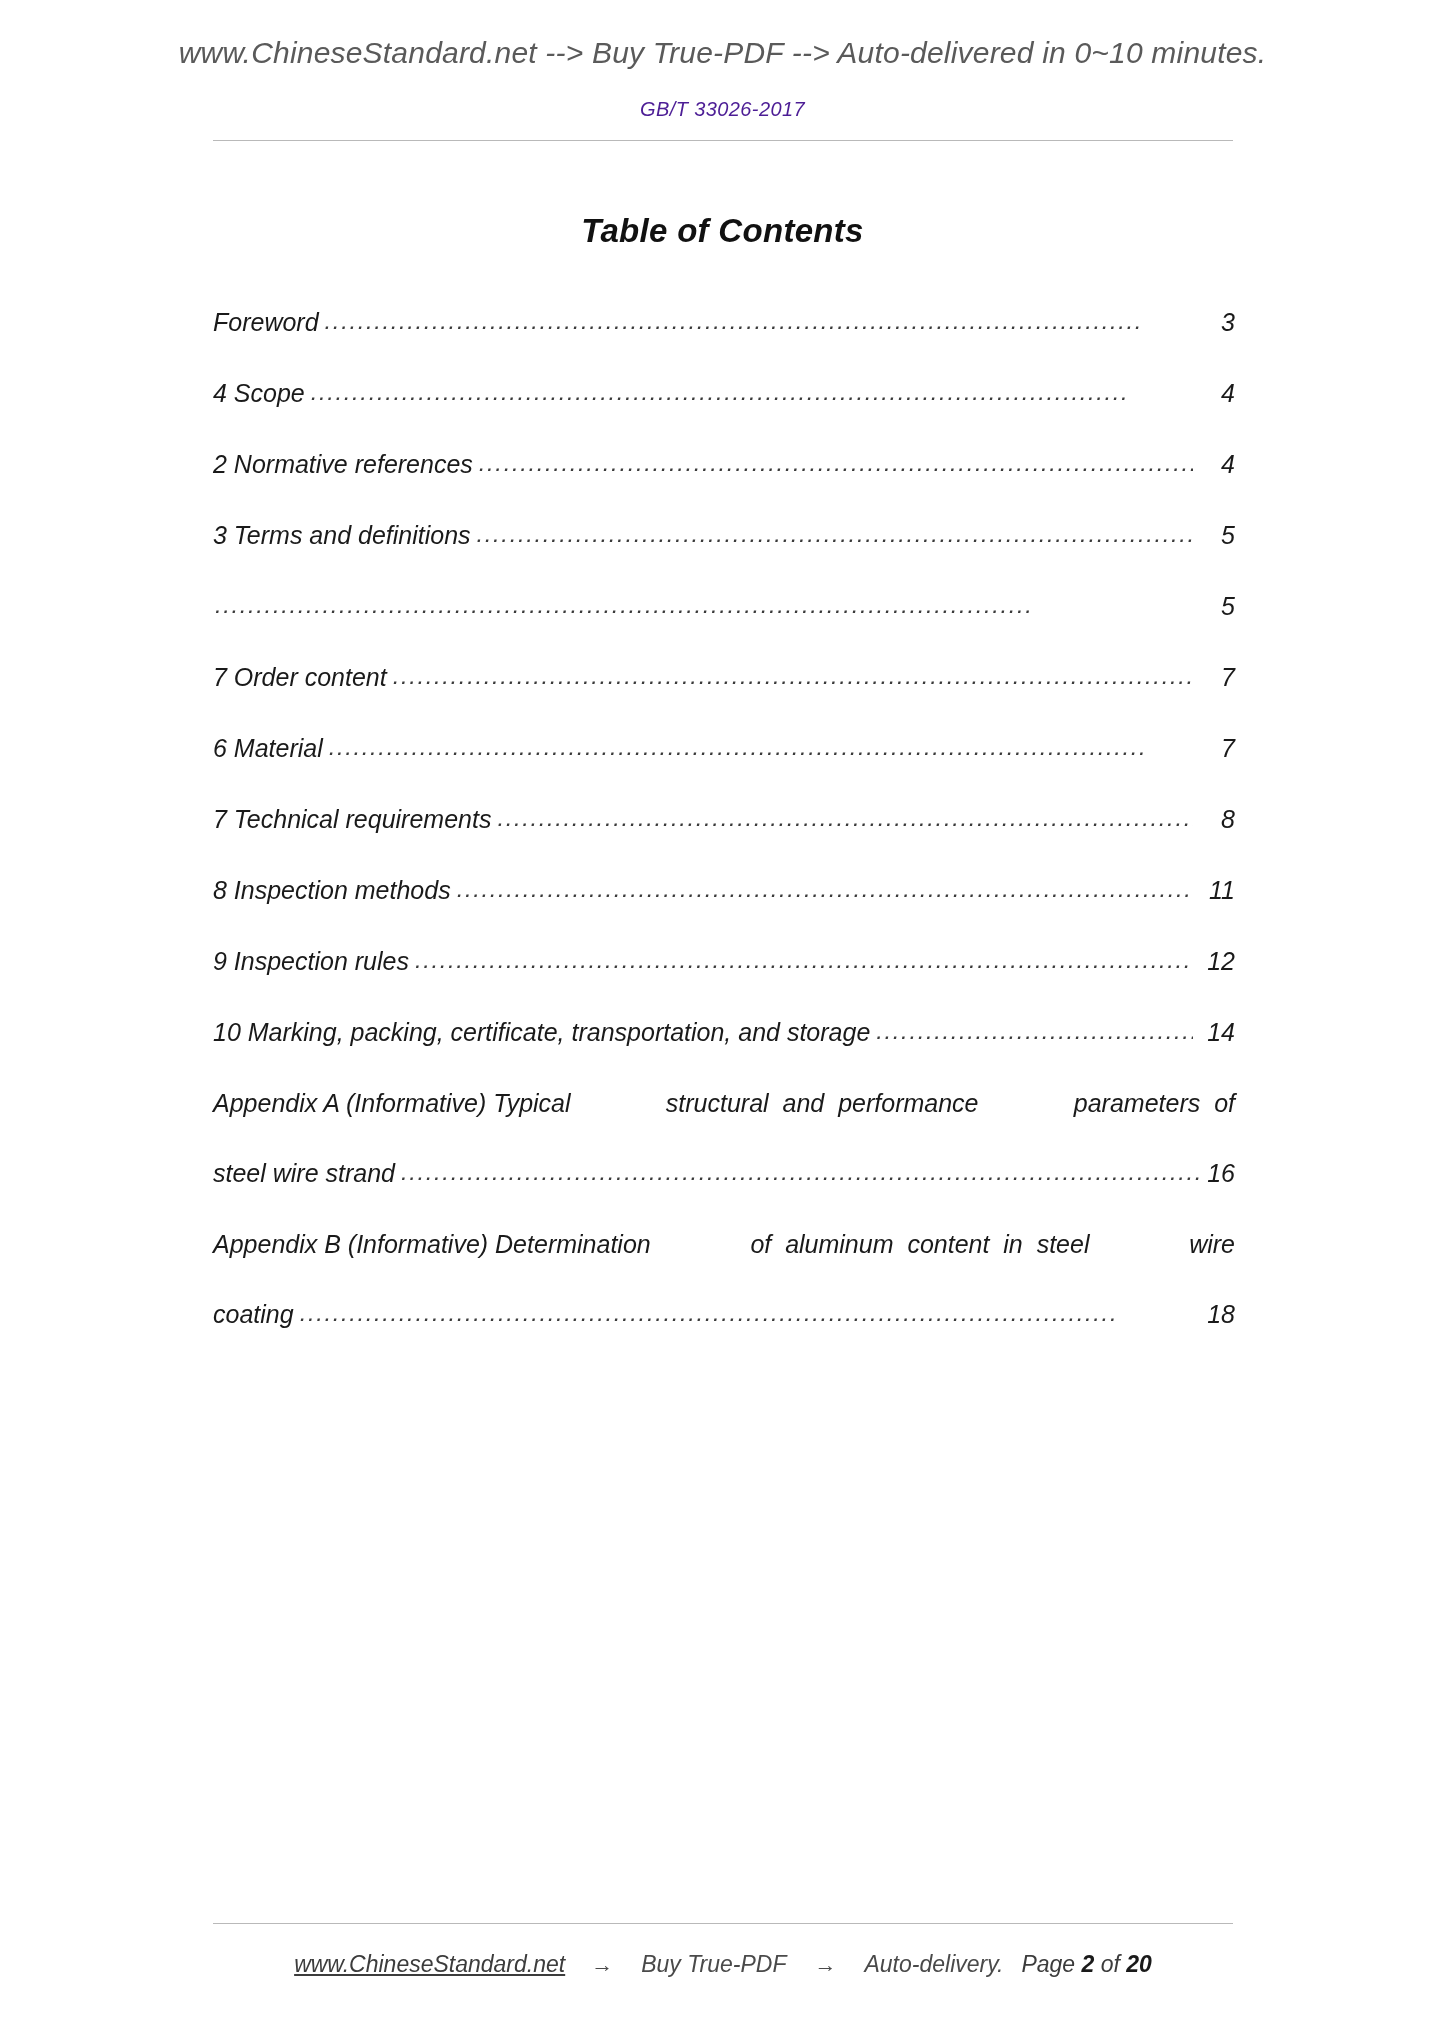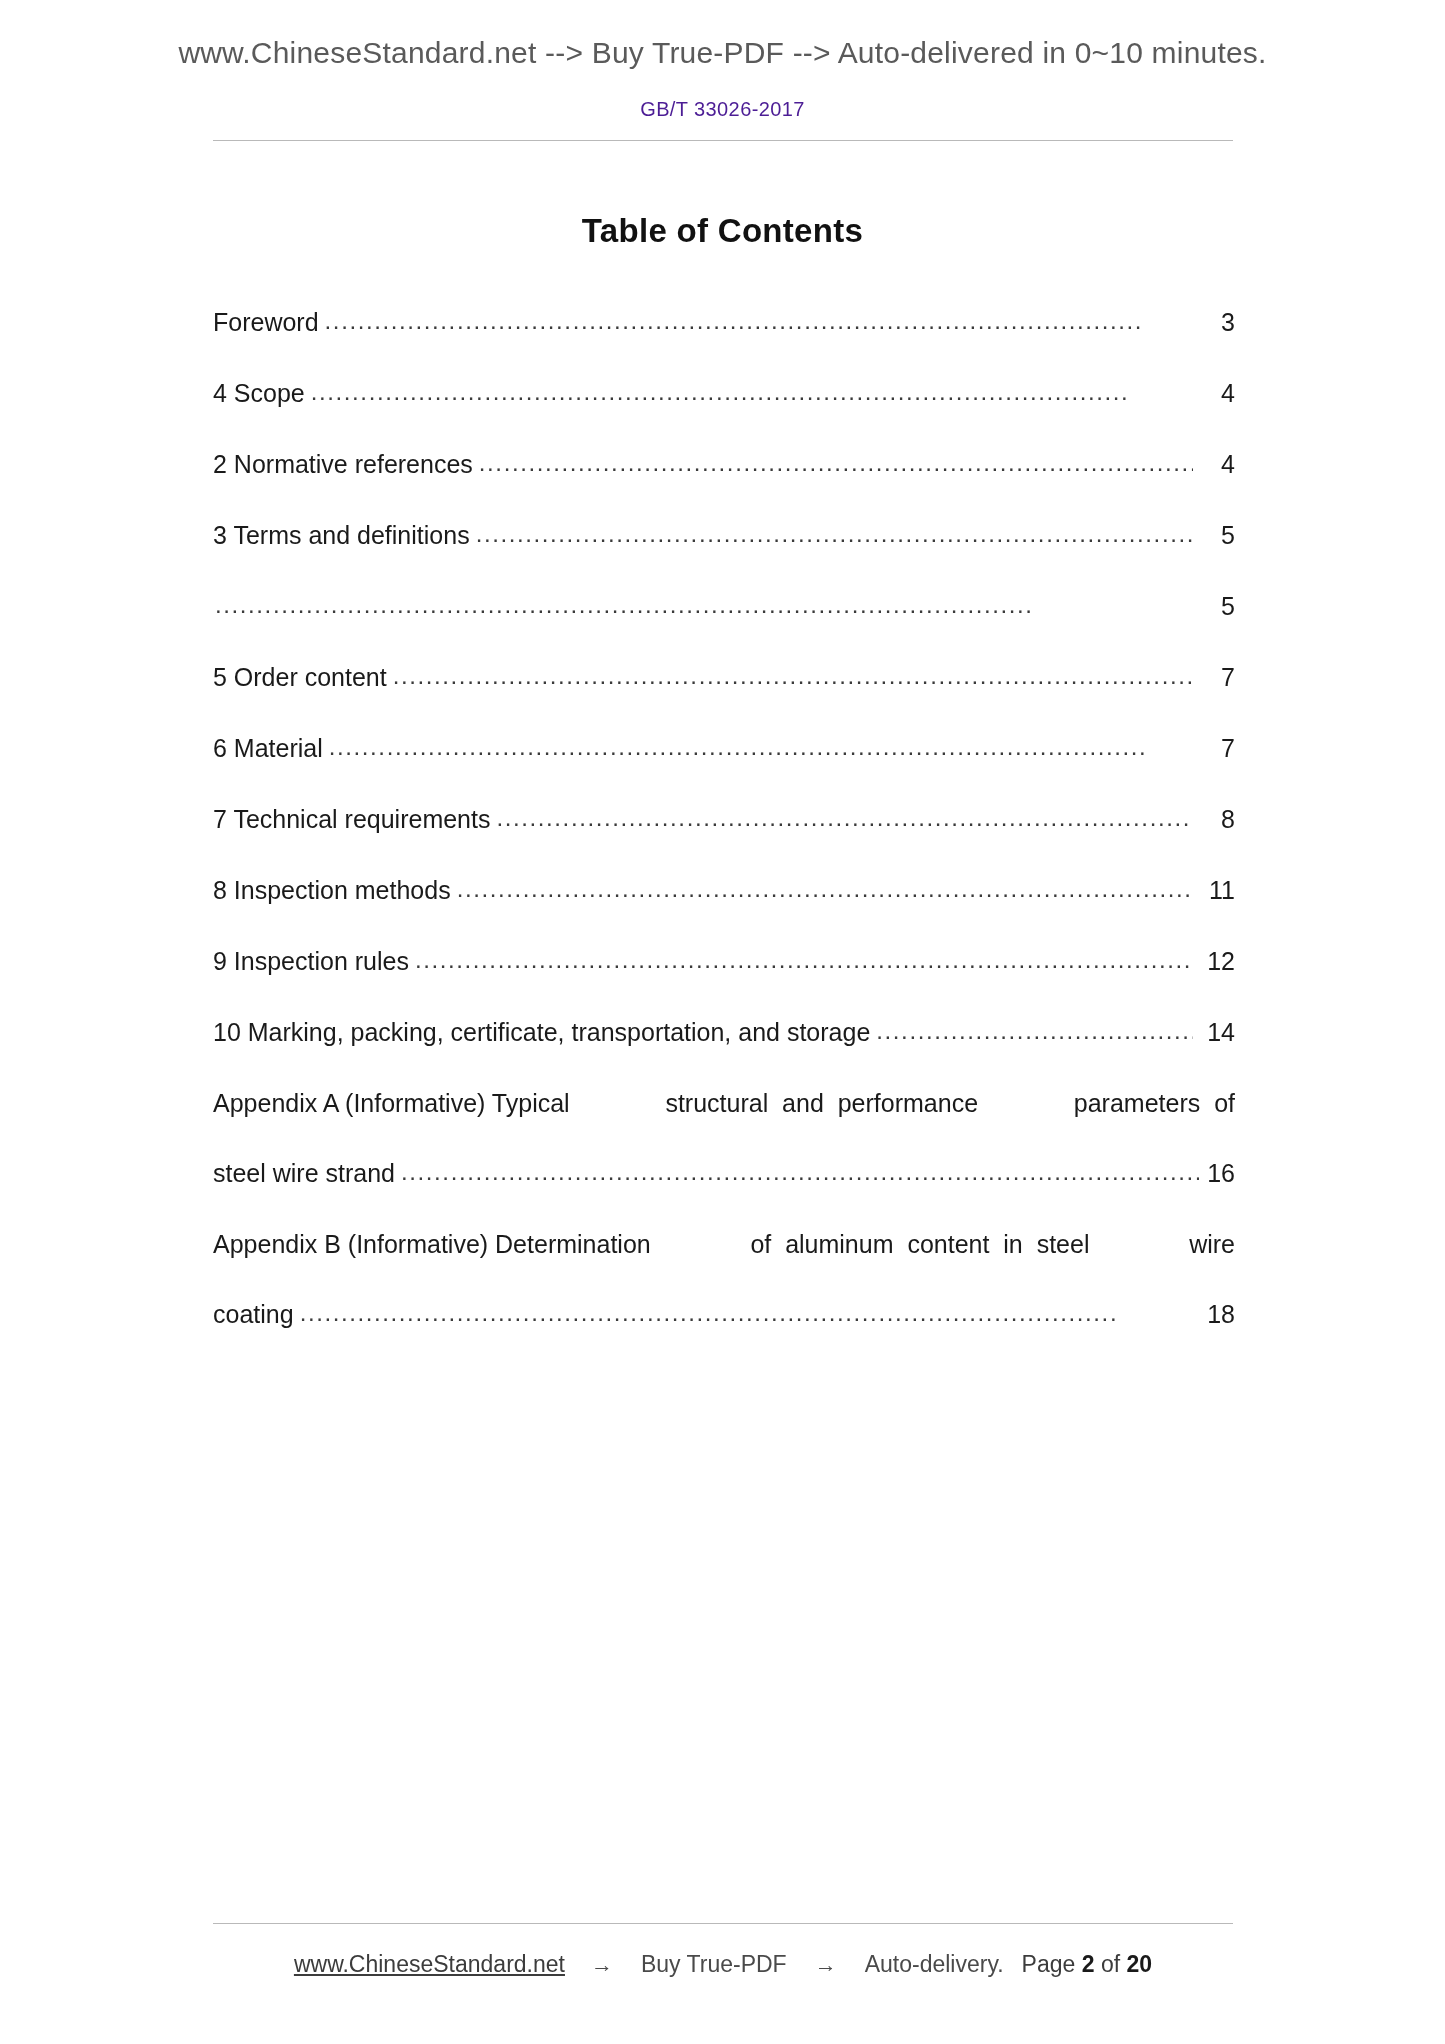--- a/index.html
+++ b/index.html
@@ -13,20 +13,21 @@
     font-family: "Liberation Sans", sans-serif;
     color: #000000;
     position: relative;
     overflow: hidden;
   }
   .page {
     position: relative;
     width: 1445px;
     height: 2044px;
     box-sizing: border-box;
+    font-style: italic;
   }
 
   
   .promo-line {
     position: absolute;
     top: 36px;
     left: 0;
     width: 1445px;
     text-align: center;
     font-size: 30px;
@@ -207,21 +208,21 @@
       <span class="dots">...................................................................................................</span>
       <span class="page-num">5</span>
     </div>
 
     <div class="toc-entry">
       <span class="dots">...................................................................................................</span>
       <span class="page-num">5</span>
     </div>
 
     <div class="toc-entry">
-      <span class="label">5 Order content</span>
+      <span class="label">7 Order content</span>
       <span class="dots">...................................................................................................</span>
       <span class="page-num">7</span>
     </div>
 
     <div class="toc-entry">
       <span class="label">6 Material</span>
       <span class="dots">...................................................................................................</span>
       <span class="page-num">7</span>
     </div>
 

